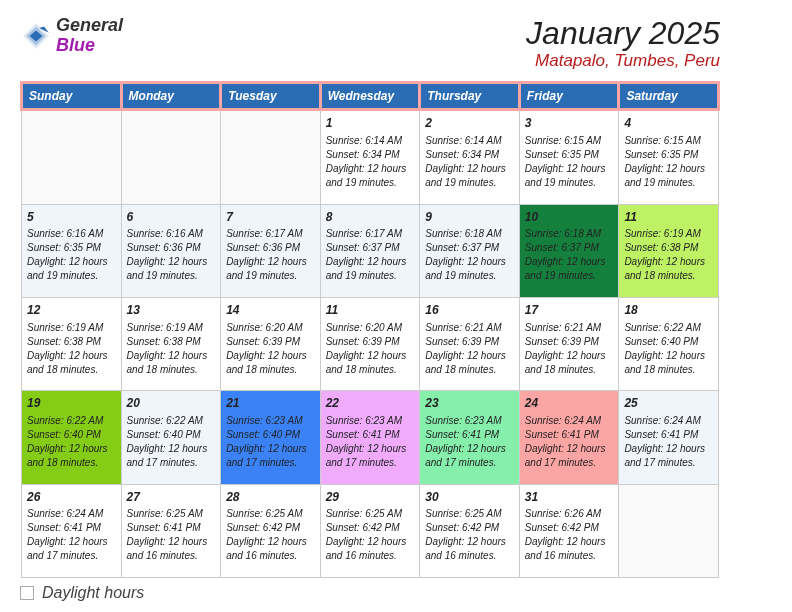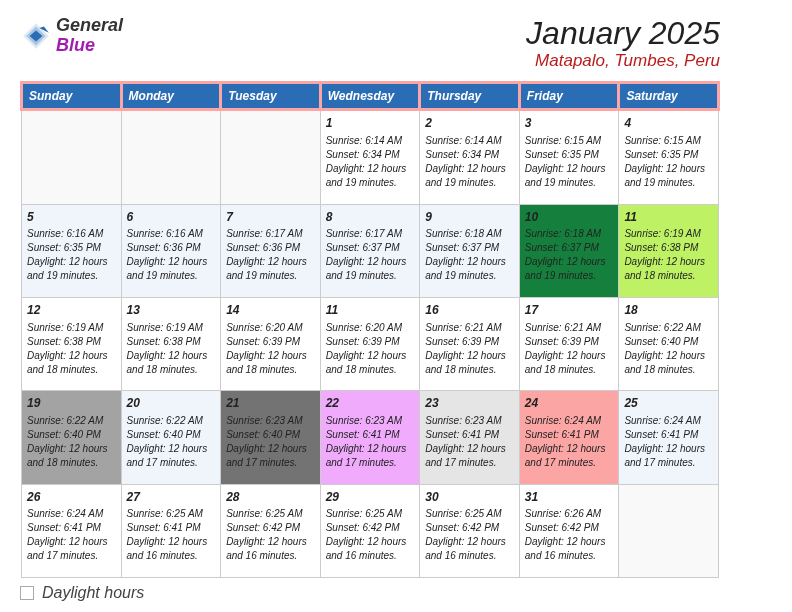--- a/index.html
+++ b/index.html
@@ -167,25 +167,25 @@
         <tr>
           <td><span class="day-num">12</span><span>Sunrise: 6:19 AM<br>Sunset: 6:38 PM<br>Daylight: 12 hours and 18 minutes.</span></td>
           <td><span class="day-num">13</span><span>Sunrise: 6:19 AM<br>Sunset: 6:38 PM<br>Daylight: 12 hours and 18 minutes.</span></td>
           <td><span class="day-num">14</span><span>Sunrise: 6:20 AM<br>Sunset: 6:39 PM<br>Daylight: 12 hours and 18 minutes.</span></td>
           <td><span class="day-num">11</span><span>Sunrise: 6:20 AM<br>Sunset: 6:39 PM<br>Daylight: 12 hours and 18 minutes.</span></td>
           <td><span class="day-num">16</span><span>Sunrise: 6:21 AM<br>Sunset: 6:39 PM<br>Daylight: 12 hours and 18 minutes.</span></td>
           <td><span class="day-num">17</span><span>Sunrise: 6:21 AM<br>Sunset: 6:39 PM<br>Daylight: 12 hours and 18 minutes.</span></td>
           <td><span class="day-num">18</span><span>Sunrise: 6:22 AM<br>Sunset: 6:40 PM<br>Daylight: 12 hours and 18 minutes.</span></td>
         </tr>
         <tr>
-          <td style="background: #a3a3a3;"><span class="day-num">19</span><span>Sunrise: 6:22 AM<br>Sunset: 6:40 PM<br>Daylight: 12 hours and 18 minutes.</span></td>
+          <td style="background: #84cc16;"><span class="day-num">19</span><span>Sunrise: 6:22 AM<br>Sunset: 6:40 PM<br>Daylight: 12 hours and 18 minutes.</span></td>
           <td style="background: rgb(240, 244, 251);"><span class="day-num">20</span><span>Sunrise: 6:22 AM<br>Sunset: 6:40 PM<br>Daylight: 12 hours and 17 minutes.</span></td>
-          <td style="background: #737373;"><span class="day-num">21</span><span>Sunrise: 6:23 AM<br>Sunset: 6:40 PM<br>Daylight: 12 hours and 17 minutes.</span></td>
+          <td style="background: #3b82f6;"><span class="day-num">21</span><span>Sunrise: 6:23 AM<br>Sunset: 6:40 PM<br>Daylight: 12 hours and 17 minutes.</span></td>
           <td style="background: #f0abfc;"><span class="day-num">22</span><span>Sunrise: 6:23 AM<br>Sunset: 6:41 PM<br>Daylight: 12 hours and 17 minutes.</span></td>
-          <td style="background: #e5e5e5;"><span class="day-num">23</span><span>Sunrise: 6:23 AM<br>Sunset: 6:41 PM<br>Daylight: 12 hours and 17 minutes.</span></td>
+          <td style="background: #86efac;"><span class="day-num">23</span><span>Sunrise: 6:23 AM<br>Sunset: 6:41 PM<br>Daylight: 12 hours and 17 minutes.</span></td>
           <td style="background: #fca5a5;"><span class="day-num">24</span><span>Sunrise: 6:24 AM<br>Sunset: 6:41 PM<br>Daylight: 12 hours and 17 minutes.</span></td>
           <td style="background: rgb(240, 244, 251);"><span class="day-num">25</span><span>Sunrise: 6:24 AM<br>Sunset: 6:41 PM<br>Daylight: 12 hours and 17 minutes.</span></td>
         </tr>
         <tr>
           <td><span class="day-num">26</span><span>Sunrise: 6:24 AM<br>Sunset: 6:41 PM<br>Daylight: 12 hours and 17 minutes.</span></td>
           <td><span class="day-num">27</span><span>Sunrise: 6:25 AM<br>Sunset: 6:41 PM<br>Daylight: 12 hours and 16 minutes.</span></td>
           <td><span class="day-num">28</span><span>Sunrise: 6:25 AM<br>Sunset: 6:42 PM<br>Daylight: 12 hours and 16 minutes.</span></td>
           <td><span class="day-num">29</span><span>Sunrise: 6:25 AM<br>Sunset: 6:42 PM<br>Daylight: 12 hours and 16 minutes.</span></td>
           <td><span class="day-num">30</span><span>Sunrise: 6:25 AM<br>Sunset: 6:42 PM<br>Daylight: 12 hours and 16 minutes.</span></td>
           <td><span class="day-num">31</span><span>Sunrise: 6:26 AM<br>Sunset: 6:42 PM<br>Daylight: 12 hours and 16 minutes.</span></td>

